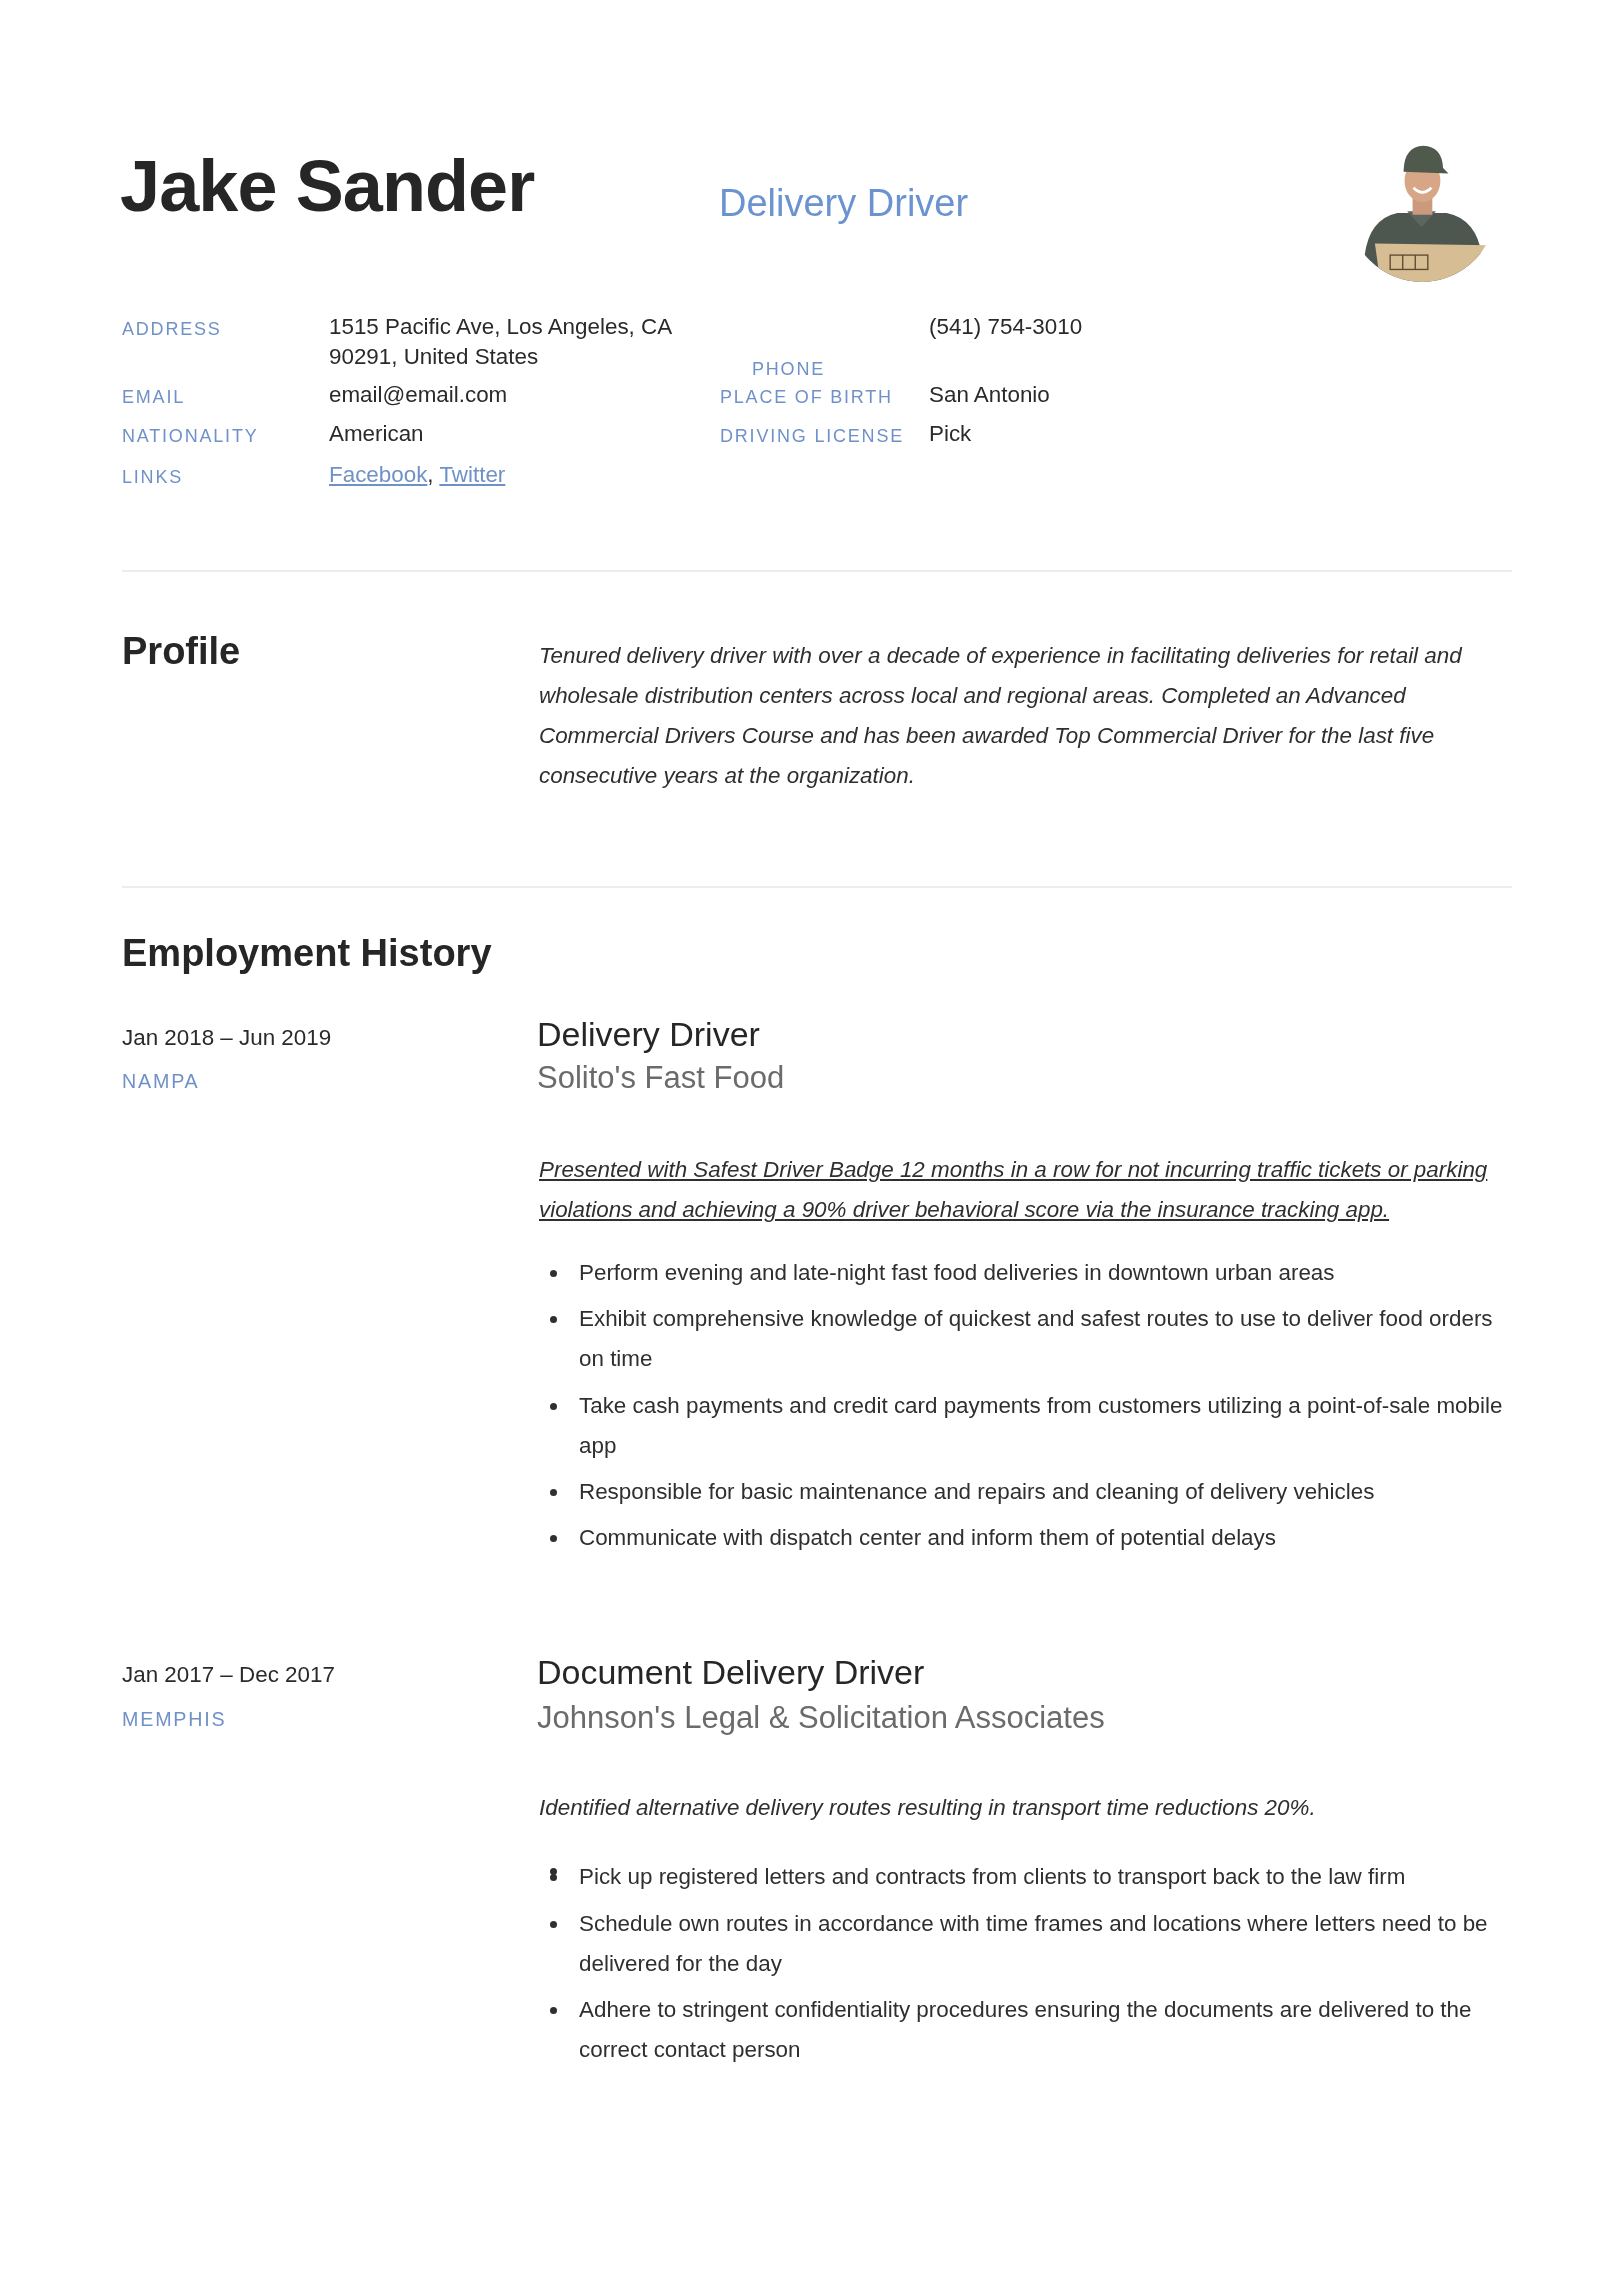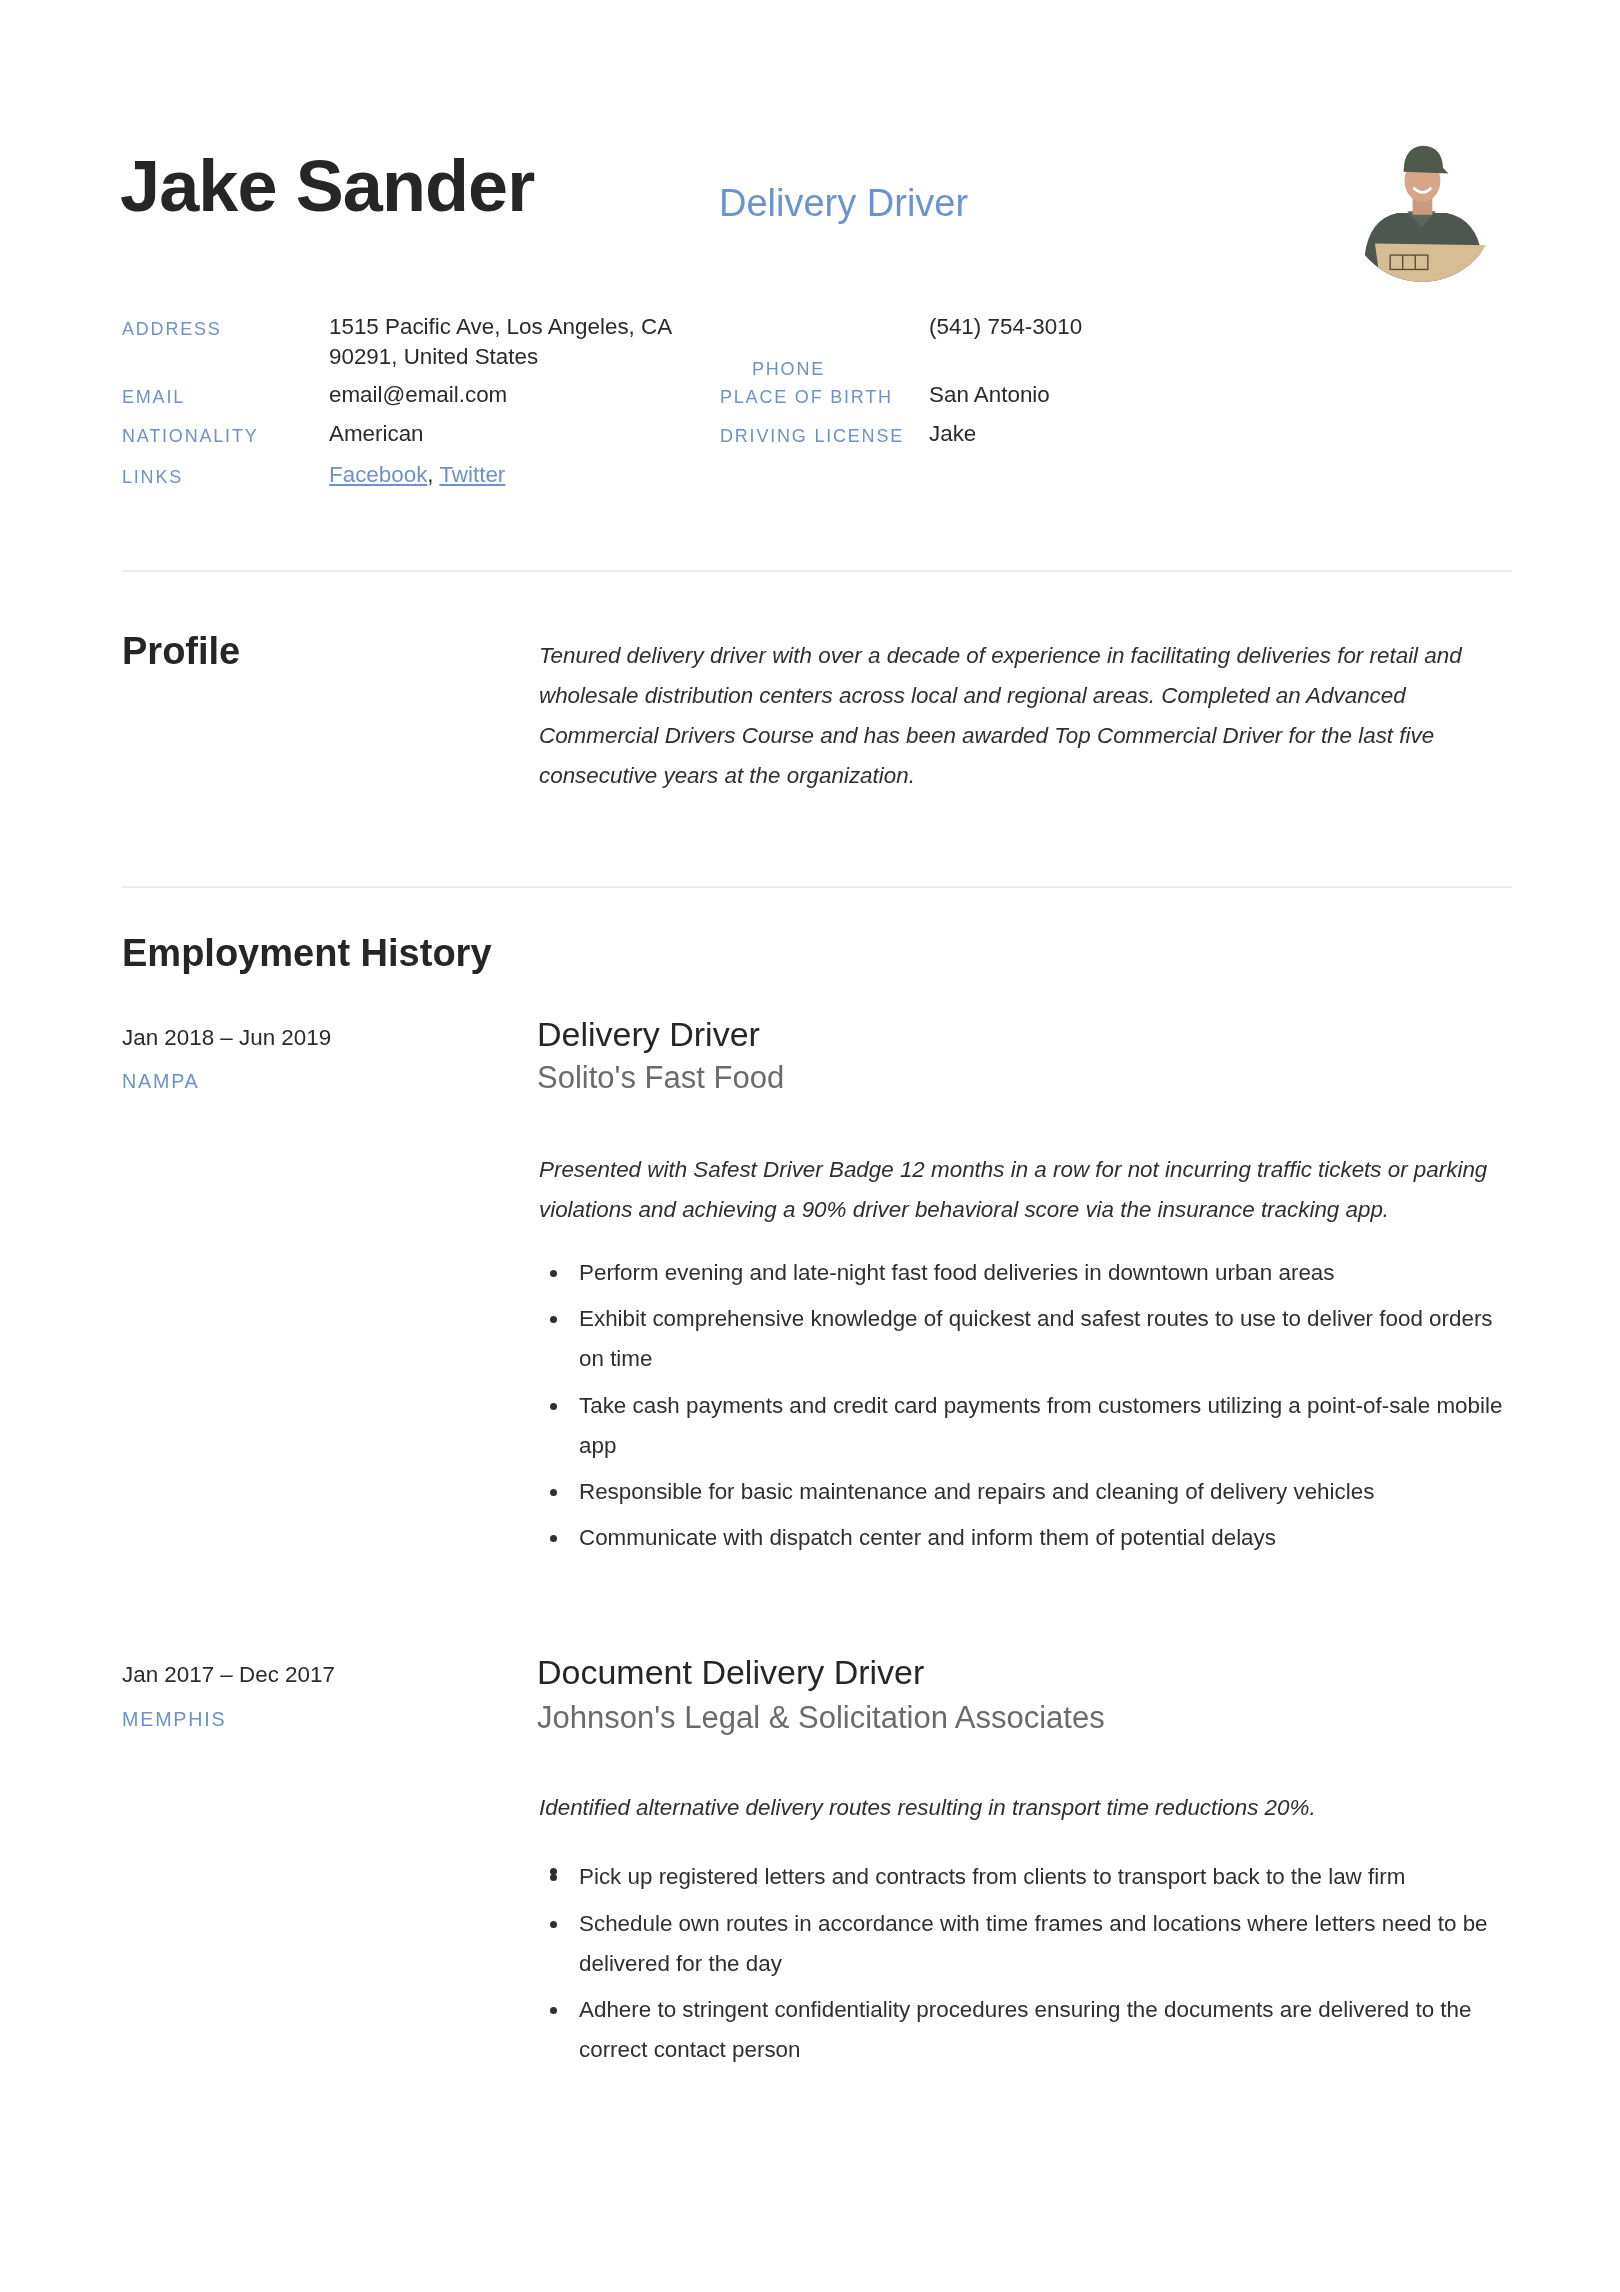--- a/index.html
+++ b/index.html
@@ -70,36 +70,36 @@
   <a href="#">Facebook</a><span>, </span><a href="#">Twitter</a>
 </div>
 
 <div class="abs label" style="left:752px; top:320px;margin-top:40px;">PHONE</div>
 <div class="abs val" style="left:929px; top:312px;">(541) 754-3010</div>
 
 <div class="abs label" style="left:720px; top:388px;">PLACE OF BIRTH</div>
 <div class="abs val" style="left:929px; top:380px;">San Antonio</div>
 
 <div class="abs label" style="left:720px; top:427px;">DRIVING LICENSE</div>
-<div class="abs val" style="left:929px; top:419px;">Jake</div>
+<div class="abs val" style="left:929px; top:419px;">Pick</div>
 
 <div class="abs divider" style="top:570px;"></div>
 
 <div class="abs section-h" style="top:632px;">Profile</div>
 <div class="abs profile-text" style="top:636px;">Tenured delivery driver with over a decade of experience in facilitating deliveries for retail and wholesale distribution centers across local and regional areas. Completed an Advanced Commercial Drivers Course and has been awarded Top Commercial Driver for the last five consecutive years at the organization.</div>
 
 <div class="abs divider" style="top:886px;"></div>
 
 <div class="abs section-h" style="top:934px;">Employment History</div>
 
 <div class="abs date" style="top:1027px;">Jan 2018 – Jun 2019</div>
 <div class="abs city" style="top:1072px;">NAMPA</div>
 <div class="abs role" style="top:1017px;">Delivery Driver</div>
 <div class="abs company" style="top:1062px;">Solito's Fast Food</div>
-<div class="abs desc" style="top:1150px;">Presented with Safest Driver Badge 12 months in a row for not incurring traffic tickets or parking violations and achieving a 90% driver behavioral score via the insurance tracking app.</div>
+<div class="abs desc" style="top:1150px;text-decoration:underline;">Presented with Safest Driver Badge 12 months in a row for not incurring traffic tickets or parking violations and achieving a 90% driver behavioral score via the insurance tracking app.</div>
 <ul class="abs bullets" style="top:1253px;">
   <li><span class="dot"></span><span>Perform evening and late-night fast food deliveries in downtown urban areas</span></li>
   <li><span class="dot"></span><span>Exhibit comprehensive knowledge of quickest and safest routes to use to deliver food orders on time</span></li>
   <li><span class="dot"></span><span>Take cash payments and credit card payments from customers utilizing a point-of-sale mobile app</span></li>
   <li><span class="dot"></span><span>Responsible for basic maintenance and repairs and cleaning of delivery vehicles</span></li>
   <li><span class="dot"></span><span>Communicate with dispatch center and inform them of potential delays</span></li>
 </ul>
 
 <div class="abs date" style="top:1664px;">Jan 2017 – Dec 2017</div>
 <div class="abs city" style="top:1710px;">MEMPHIS</div>

